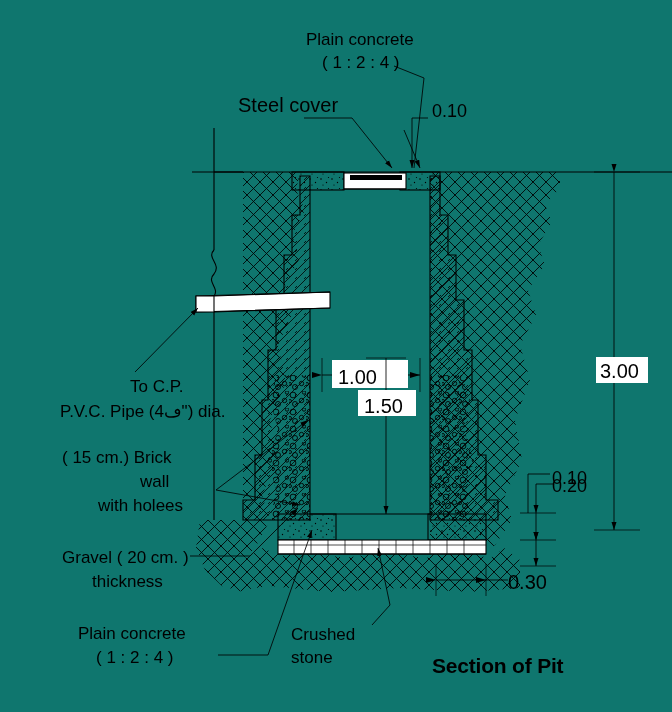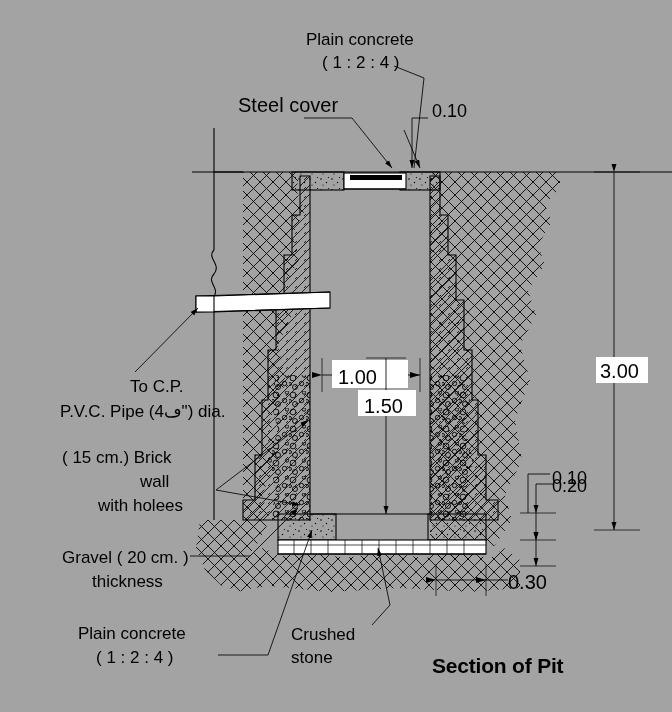--- a/index.html
+++ b/index.html
@@ -4,21 +4,21 @@
 <style>
   html, body {
     margin: 0;
     padding: 0;
     background: #ffffff;
   }
   #sheet {
     position: relative;
     width: 672px;
     height: 712px;
-    background: #a3a3a3;
+    background: #0f766e;
     font-family: "Liberation Sans", sans-serif;
     overflow: hidden;
   }
   #sheet svg {
     position: absolute;
     left: 0;
     top: 0;
   }
   text {
     font-family: "Liberation Sans", sans-serif;

